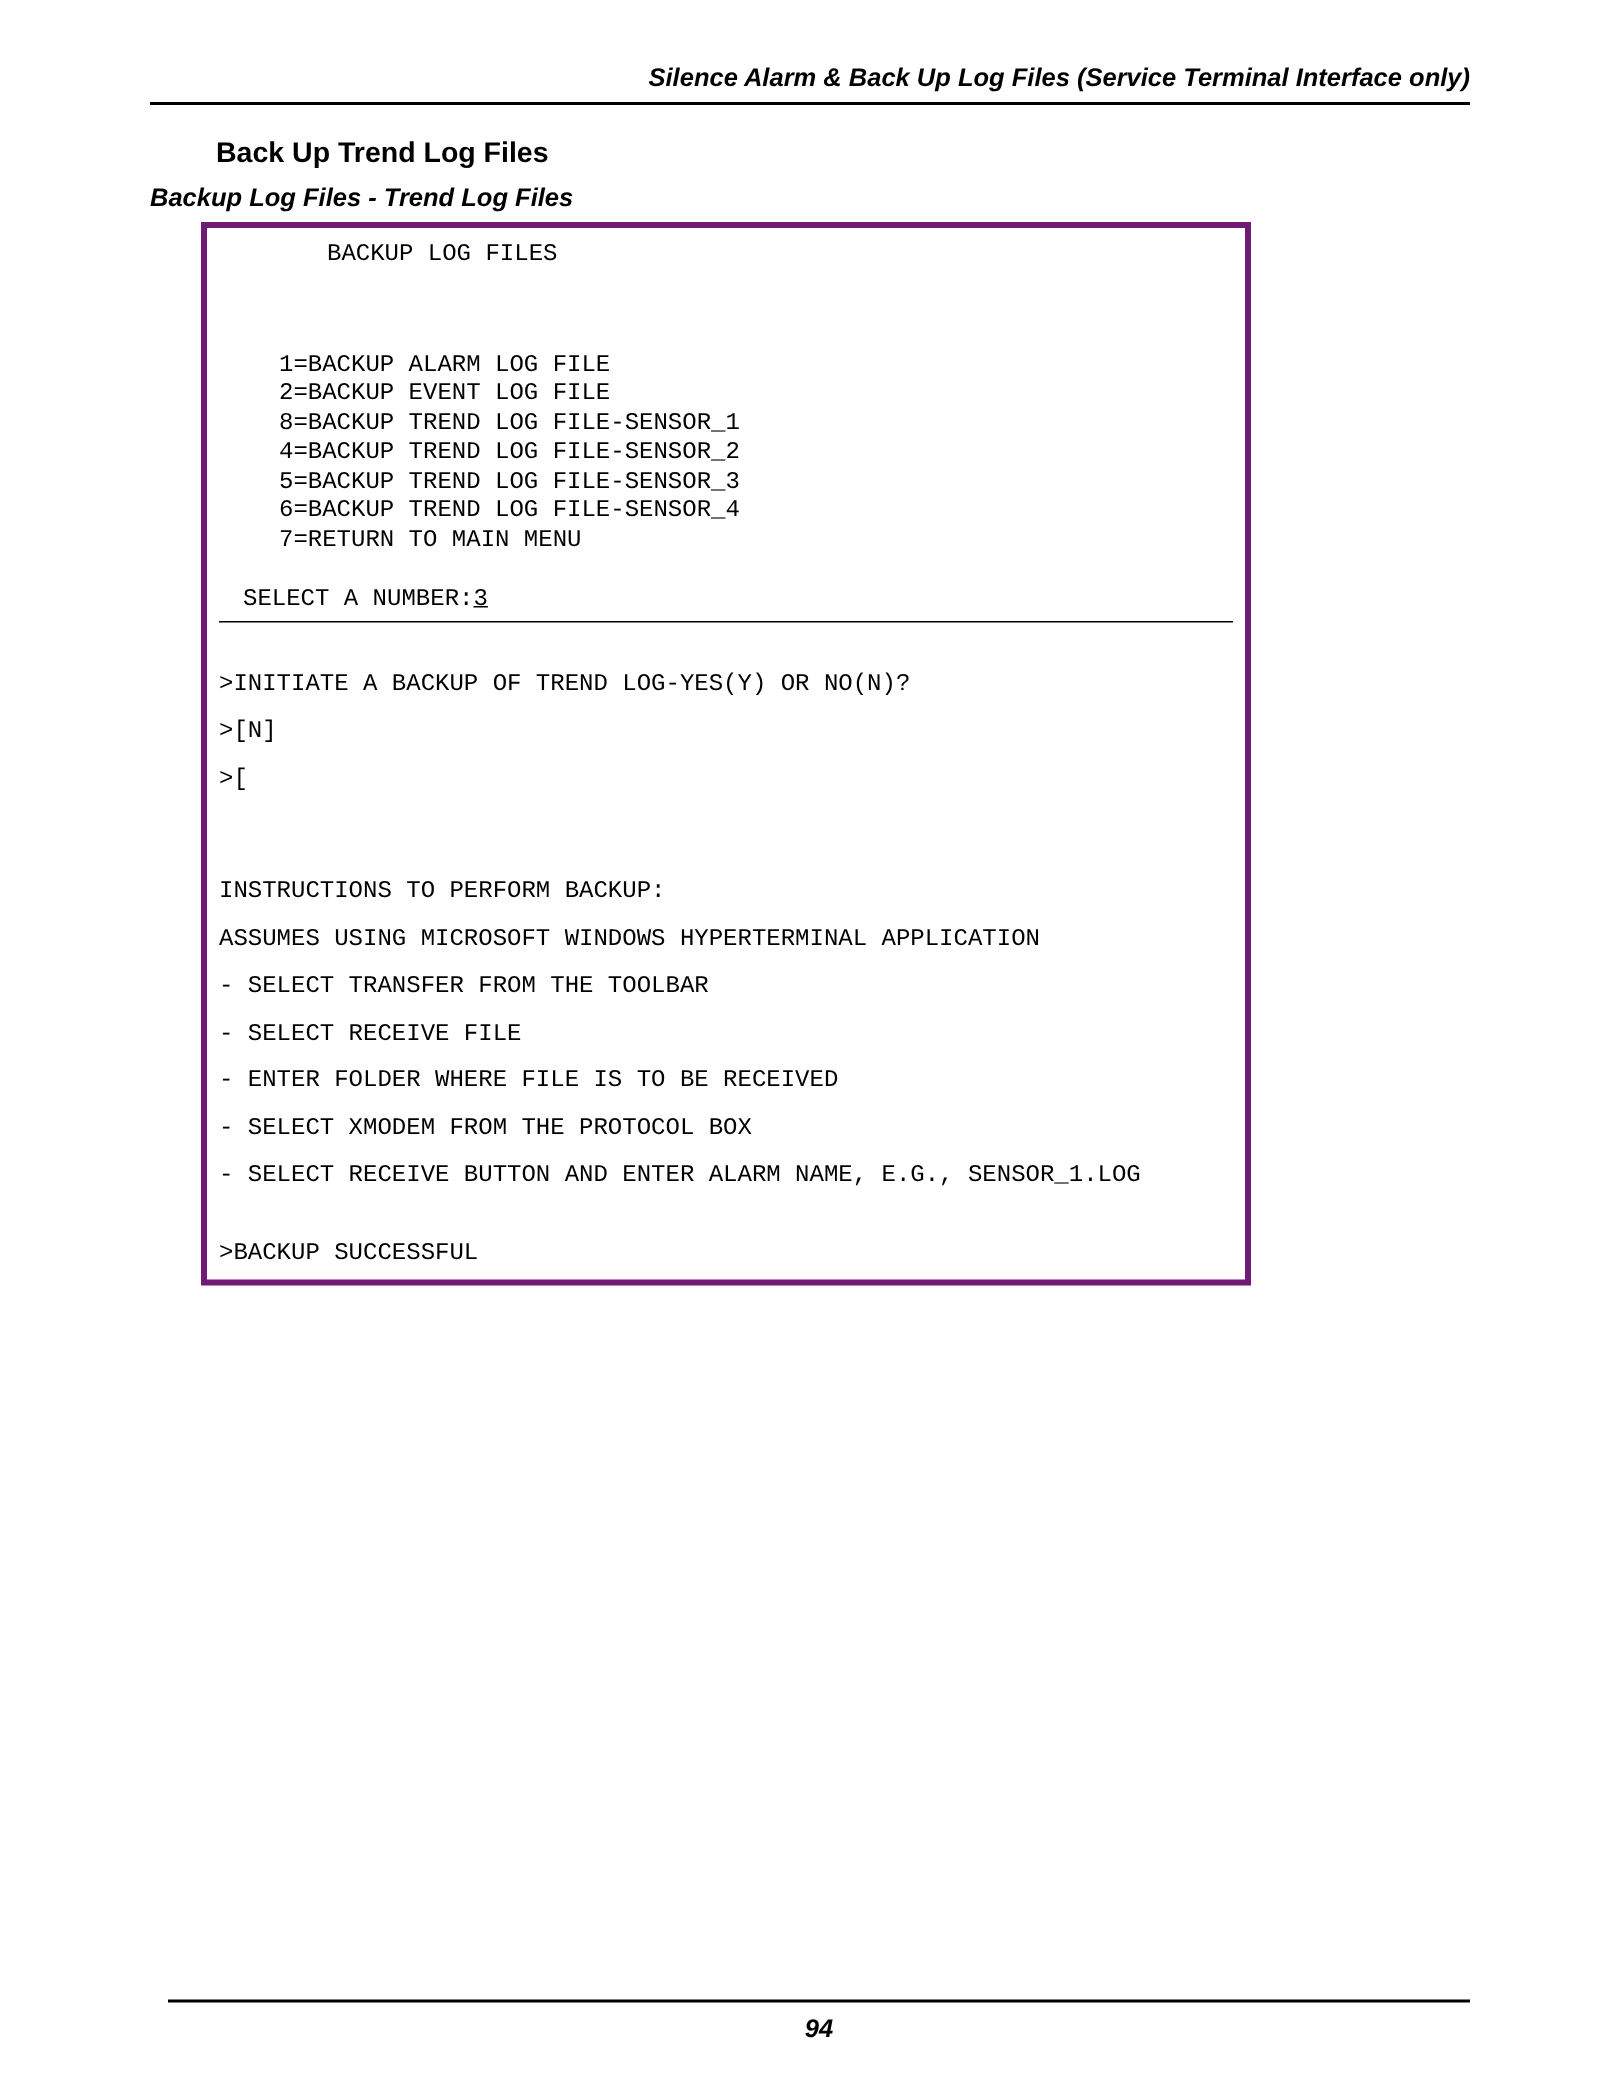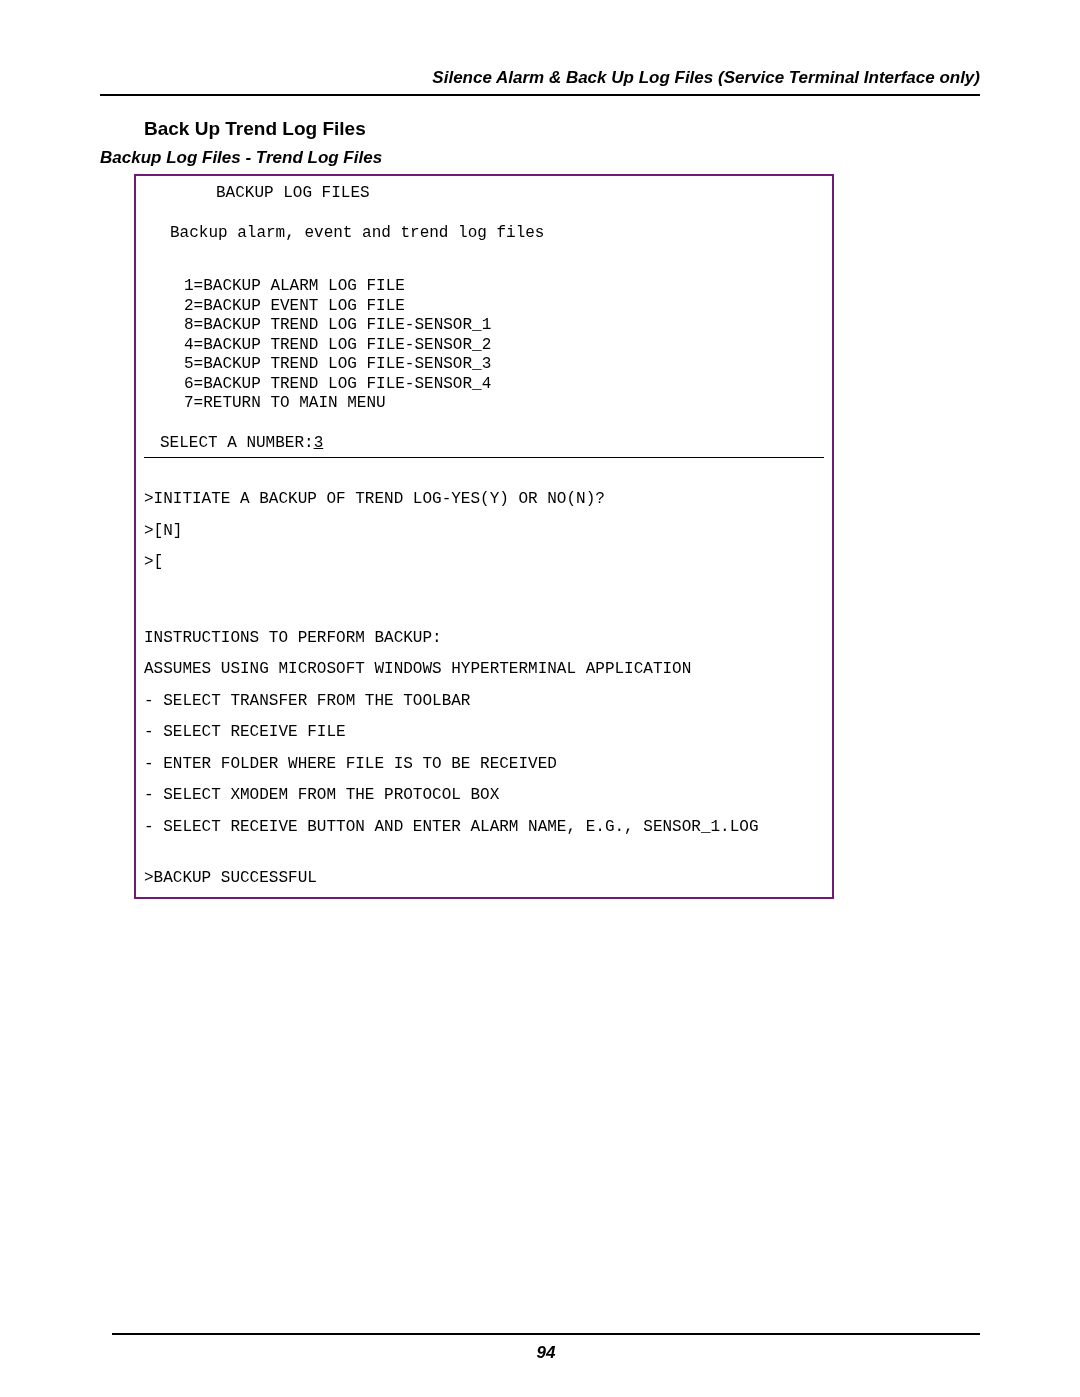--- a/index.html
+++ b/index.html
@@ -6,21 +6,21 @@
     margin: 0;
     padding: 0;
     background: #fff;
     font-family: Arial, Helvetica, sans-serif;
     color: #000;
   }
   .page {
     width: 1080px;
     height: 1397px;
     box-sizing: border-box;
-    padding: 68px 100px 30px 100px;
+    padding: 42px 100px 30px 100px;
     position: relative;
   }
   .header-line {
     text-align: right;
     font-style: italic;
     font-weight: bold;
     font-size: 17px;
     padding-bottom: 4px;
   }
   .hr-top {
@@ -36,21 +36,21 @@
   }
   .subheading {
     font-weight: bold;
     font-style: italic;
     font-size: 17px;
     margin-bottom: 6px;
   }
   .terminal-box {
     margin-left: 34px;
     width: 700px;
-    border: 2px solid #701a75;
+    border: 4px solid #701a75;
     padding: 8px 8px 8px 8px;
     font-family: "Courier New", Courier, monospace;
     font-size: 16px;
     line-height: 1.22;
     box-sizing: border-box;
   }
   .terminal-box .title-line { padding-left: 72px; }
   .terminal-box .desc-line  { padding-left: 26px; }
   .terminal-box .opt-line   { padding-left: 40px; }
   .terminal-box .sel-line   { padding-left: 16px; }
@@ -94,21 +94,20 @@
   <div class="section-heading">Back Up Trend Log Files</div>
 
   <div class="subheading">Backup Log Files - Trend Log Files</div>
 
   <div class="terminal-box">
 
     <div class="title-line">BACKUP LOG FILES</div>
 
     <div class="gap-full"></div>
 
-    <div class="desc-line">Backup alarm, event and trend log files</div>
 
     <div class="gap-big"></div>
 
     <div class="opt-line">1=BACKUP ALARM LOG FILE</div>
     <div class="opt-line">2=BACKUP EVENT LOG FILE</div>
     <div class="opt-line">8=BACKUP TREND LOG FILE-SENSOR_1</div>
     <div class="opt-line">4=BACKUP TREND LOG FILE-SENSOR_2</div>
     <div class="opt-line">5=BACKUP TREND LOG FILE-SENSOR_3</div>
     <div class="opt-line">6=BACKUP TREND LOG FILE-SENSOR_4</div>
     <div class="opt-line">7=RETURN TO MAIN MENU</div>

